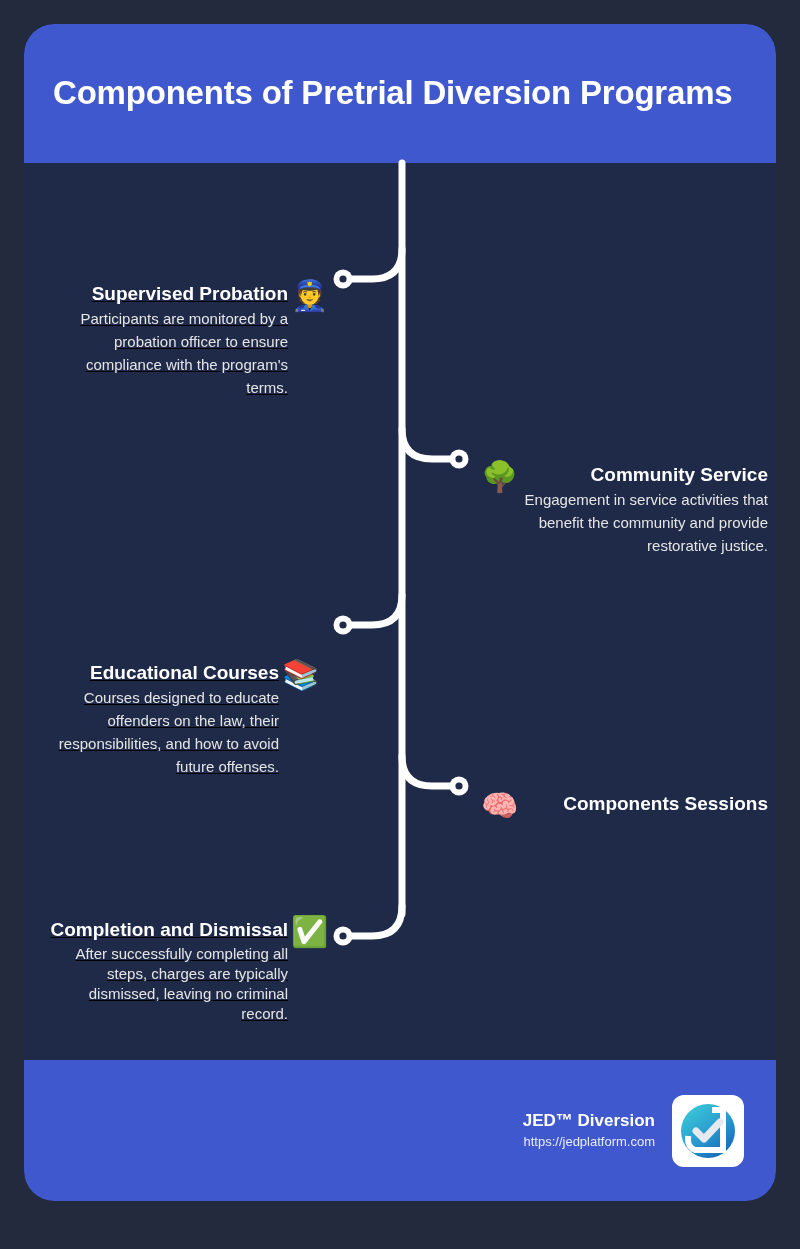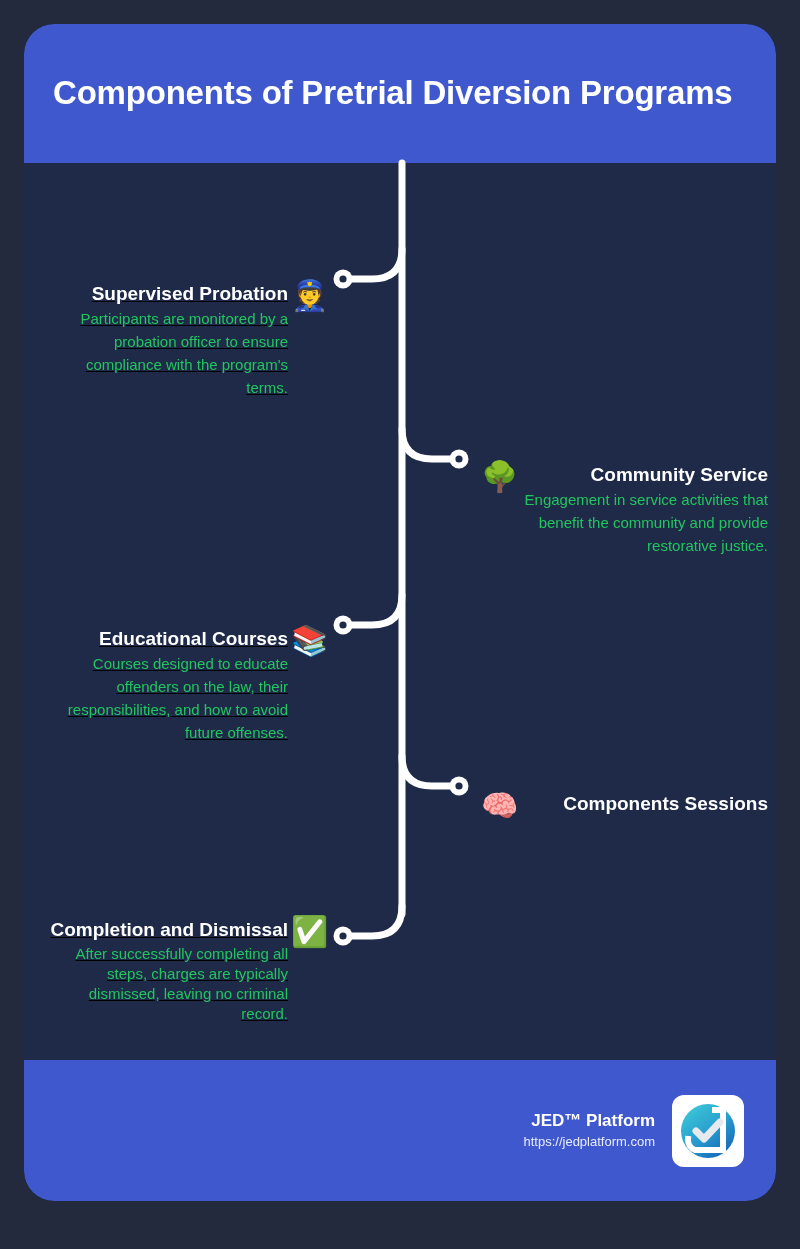--- a/index.html
+++ b/index.html
@@ -111,29 +111,29 @@
   .row.right .row-body { order:1; text-align:right; }
 
   .row-title {
     color:#ffffff;
     font-size:19px;
     font-weight:bold;
     line-height:1.23;
     margin-bottom:3px;
   }
   .row-desc {
-    color:#22c55e;
+    color:#e5e5e5;
     font-size:15px;
     line-height:1.52;
   }
 
   
   #row-1 { top:258px; }
   #row-2 { top:439px; }
-  #row-3 { top:603px; }
+  #row-3 { top:637px;justify-content:center; }
   #row-4 { top:768px; }
   #row-5 { top:894px; }
 
   #row-5 .row-desc { line-height:1.33; }
 </style>
 </head>
 <body>
 
 <div id="infographic">
 
@@ -207,21 +207,21 @@
     <div class="row left" id="row-5">
       <div class="row-body">
         <div class="row-title">Completion and Dismissal</div>
         <div class="row-desc">After successfully completing all steps, charges are typically dismissed, leaving no criminal record.</div>
       </div>
       <div class="row-icon">✅</div>
     </div>
 
     <div class="footer">
       <div class="footer-text">
-        <div class="footer-brand">JED™ Platform</div>
+        <div class="footer-brand">JED™ Diversion</div>
         <div class="footer-url">https://jedplatform.com</div>
       </div>
       <div class="footer-logo">
         <svg width="60" height="60" viewBox="0 0 60 60">
           <defs>
             <linearGradient id="jedgrad" x1="0" y1="0" x2="0.75" y2="1">
               <stop offset="0%" stop-color="#3fd0d8"></stop>
               <stop offset="55%" stop-color="#2a9fd0"></stop>
               <stop offset="100%" stop-color="#1668b8"></stop>
             </linearGradient>

